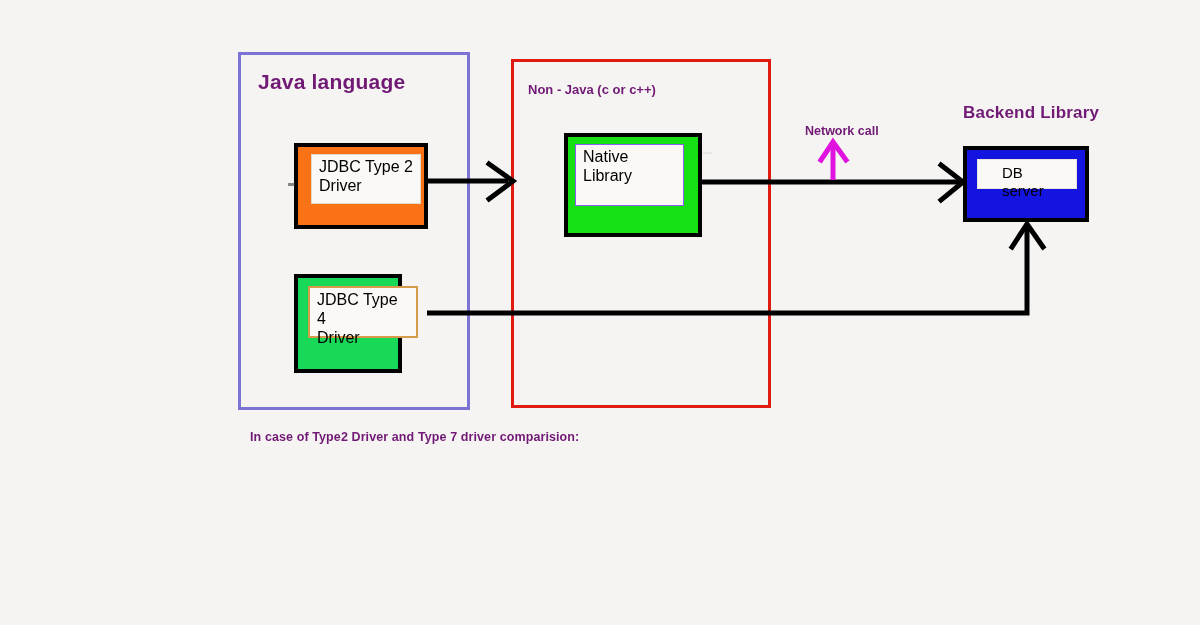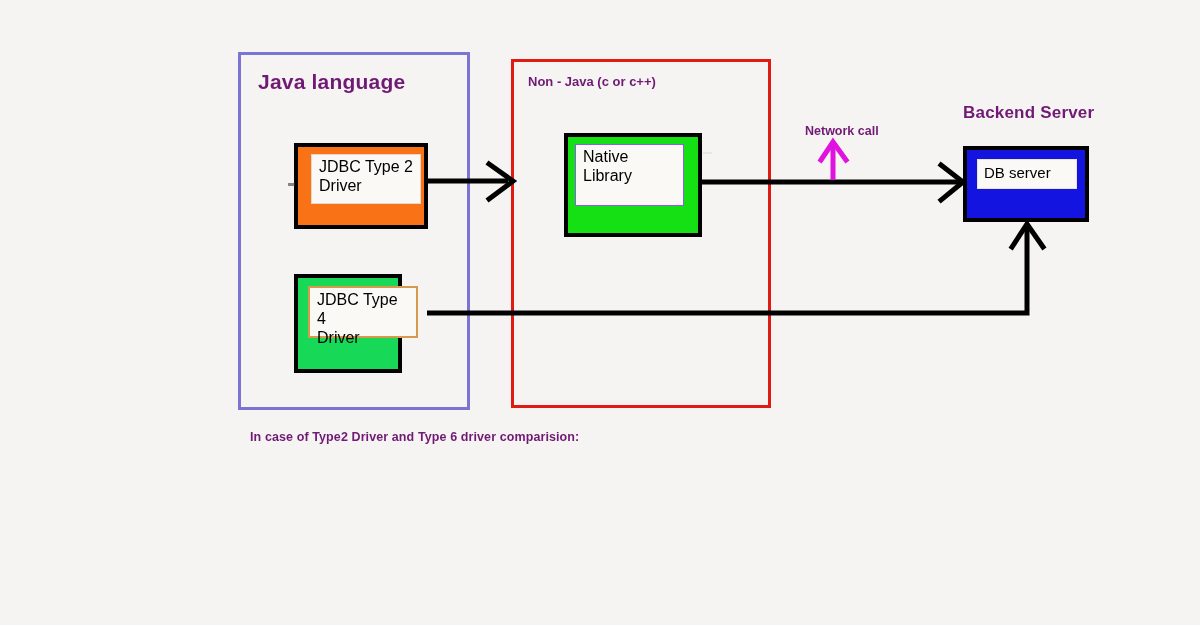--- a/index.html
+++ b/index.html
@@ -42,21 +42,21 @@
     font-weight: bold;
   }
   #java-title {
     left: 258px;
     top: 70px;
     font-size: 21px;
     letter-spacing: 0.2px;
   }
   #nonjava-title {
     left: 528px;
-    top: 74px;
+    top: 82px;
     font-size: 13px;
   }
   #backend-title {
     left: 963px;
     top: 103px;
     font-size: 17px;
     letter-spacing: 0.2px;
   }
   #network-label {
     left: 797px;
@@ -135,21 +135,21 @@
     height: 76px;
     background: #1414e0;
   }
   #db-node .inner {
     left: 10px;
     top: 9px;
     width: 100px;
     height: 30px;
     border: 1px solid #e9e4da;
     font-size: 15px;
-    padding: 4px 6px;
+    padding: 4px 24px;
   }
   #edges {
     position: absolute;
     left: 0;
     top: 0;
     width: 1200px;
     height: 625px;
     pointer-events: none;
   }
   .artifact {
@@ -161,21 +161,21 @@
 <body>
 
 <div id="canvas">
 
   <div class="panel" id="java-panel"></div>
   <div class="panel-title" id="java-title">Java language</div>
 
   <div class="panel" id="nonjava-panel"></div>
   <div class="panel-title" id="nonjava-title">Non - Java (c or c++)</div>
 
-  <div class="panel-title" id="backend-title">Backend Server</div>
+  <div class="panel-title" id="backend-title">Backend Library</div>
 
   <div class="panel-title" id="network-label">Network call</div>
 
   <div class="node" id="type2-node">
     <div class="inner">JDBC Type 2
 Driver</div>
   </div>
 
   <div class="node" id="type4-node">
     <div class="inner">JDBC Type 4
@@ -209,15 +209,15 @@
       <polyline points="427,313 1027,313 1027,228" fill="none" stroke="#000" stroke-width="5"></polyline>
       <polyline points="1012,247 1027,224 1043,247" fill="none" stroke="#000" stroke-width="5" stroke-linecap="square"></polyline>
     </g>
 
     <g>
       <line x1="833" y1="180" x2="833" y2="146" stroke="#e012e0" stroke-width="5"></line>
       <polyline points="821,160 833,142 846,160" fill="none" stroke="#e012e0" stroke-width="5" stroke-linecap="square"></polyline>
     </g>
   </svg>
 
-  <div class="panel-title" id="caption">In case of Type2 Driver and Type 6 driver comparision:</div>
+  <div class="panel-title" id="caption">In case of Type2 Driver and Type 7 driver comparision:</div>
 
 </div>
 
 </body></html>

